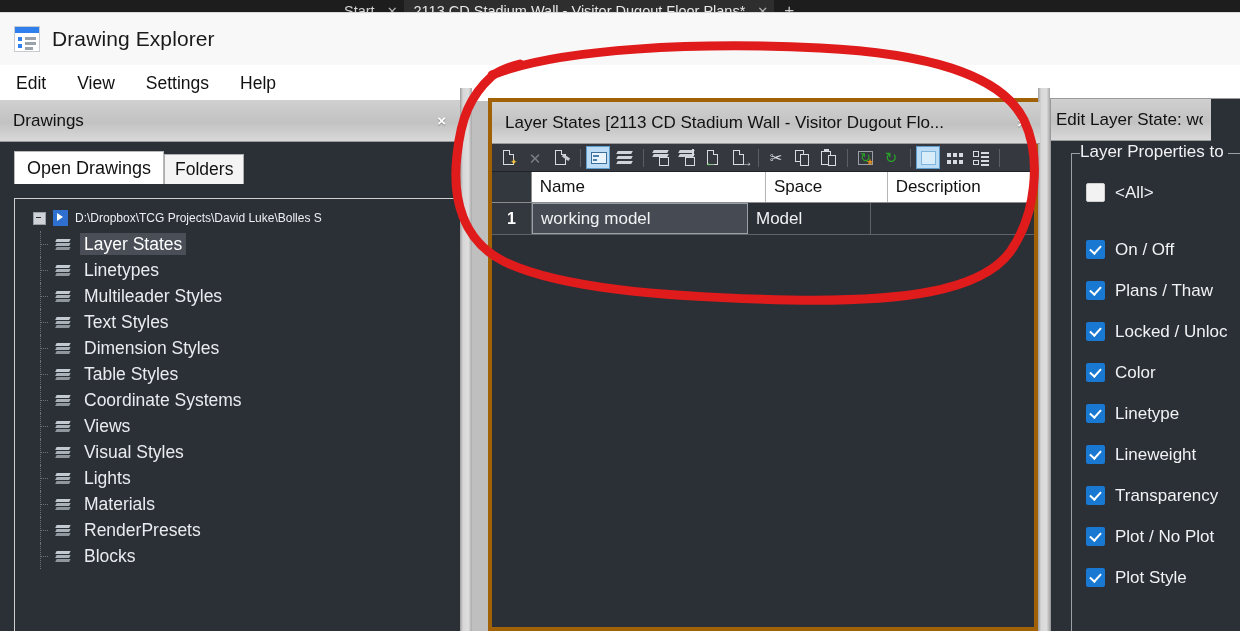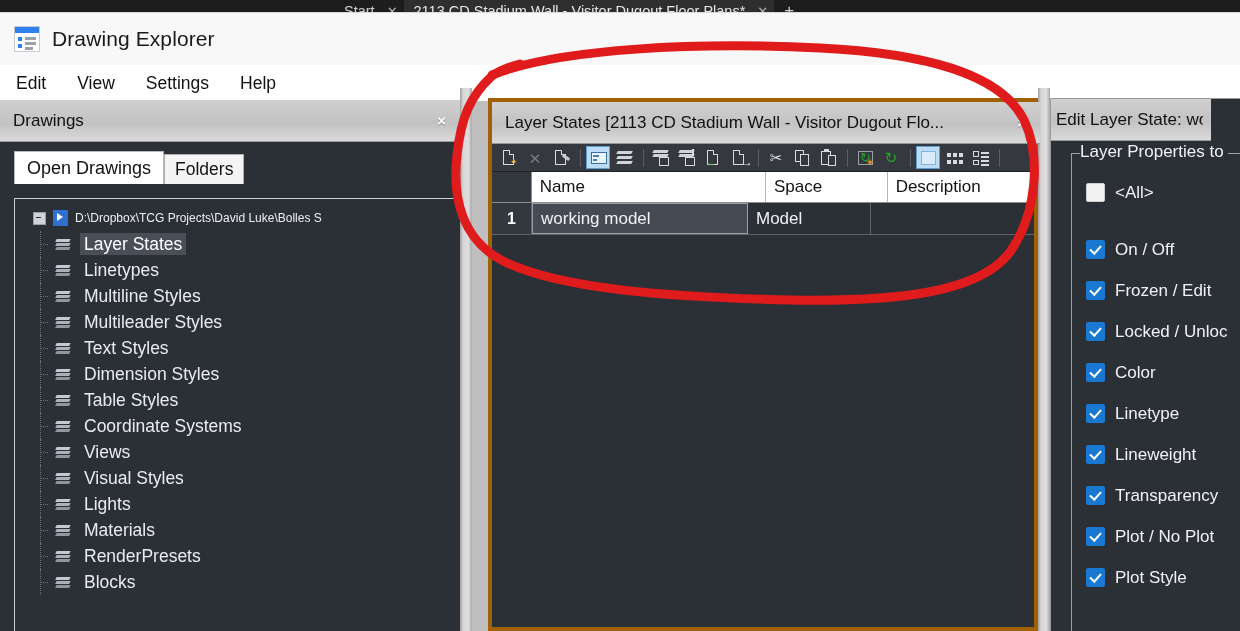--- a/index.html
+++ b/index.html
@@ -578,28 +578,20 @@
                 <span style="position:absolute;left:1px;top:11px;width:14px;height:2.5px;background:#8f969e;transform:skewX(-26deg);"></span>
               </span>
               <span class="ti-label">Linetypes</span>
             </div>
             <div class="tree-item">
               <span class="ti-icon">
                 <span style="position:absolute;left:1px;top:3px;width:14px;height:2.5px;background:#c3c9d0;transform:skewX(-26deg);"></span>
                 <span style="position:absolute;left:1px;top:7px;width:14px;height:2.5px;background:#aab1b9;transform:skewX(-26deg);"></span>
                 <span style="position:absolute;left:1px;top:11px;width:14px;height:2.5px;background:#8f969e;transform:skewX(-26deg);"></span>
               </span>
-              <span class="ti-label">Multiline Styles</span>
-            </div>
-            <div class="tree-item">
-              <span class="ti-icon">
-                <span style="position:absolute;left:1px;top:3px;width:14px;height:2.5px;background:#c3c9d0;transform:skewX(-26deg);"></span>
-                <span style="position:absolute;left:1px;top:7px;width:14px;height:2.5px;background:#aab1b9;transform:skewX(-26deg);"></span>
-                <span style="position:absolute;left:1px;top:11px;width:14px;height:2.5px;background:#8f969e;transform:skewX(-26deg);"></span>
-              </span>
               <span class="ti-label">Multileader Styles</span>
             </div>
             <div class="tree-item">
               <span class="ti-icon">
                 <span style="position:absolute;left:1px;top:3px;width:14px;height:2.5px;background:#c3c9d0;transform:skewX(-26deg);"></span>
                 <span style="position:absolute;left:1px;top:7px;width:14px;height:2.5px;background:#aab1b9;transform:skewX(-26deg);"></span>
                 <span style="position:absolute;left:1px;top:11px;width:14px;height:2.5px;background:#8f969e;transform:skewX(-26deg);"></span>
               </span>
               <span class="ti-label">Text Styles</span>
             </div>
@@ -808,21 +800,21 @@
             <div class="chk-row first">
               <span class="chk-box unchecked"></span>
               <span class="chk-label">&lt;All&gt;</span>
             </div>
             <div class="chk-row gap">
               <span class="chk-box checked"></span>
               <span class="chk-label">On / Off</span>
             </div>
             <div class="chk-row">
               <span class="chk-box checked"></span>
-              <span class="chk-label">Frozen / Edit</span>
+              <span class="chk-label">Plans / Thaw</span>
             </div>
             <div class="chk-row">
               <span class="chk-box checked"></span>
               <span class="chk-label">Locked / Unloc</span>
             </div>
             <div class="chk-row">
               <span class="chk-box checked"></span>
               <span class="chk-label">Color</span>
             </div>
             <div class="chk-row">

